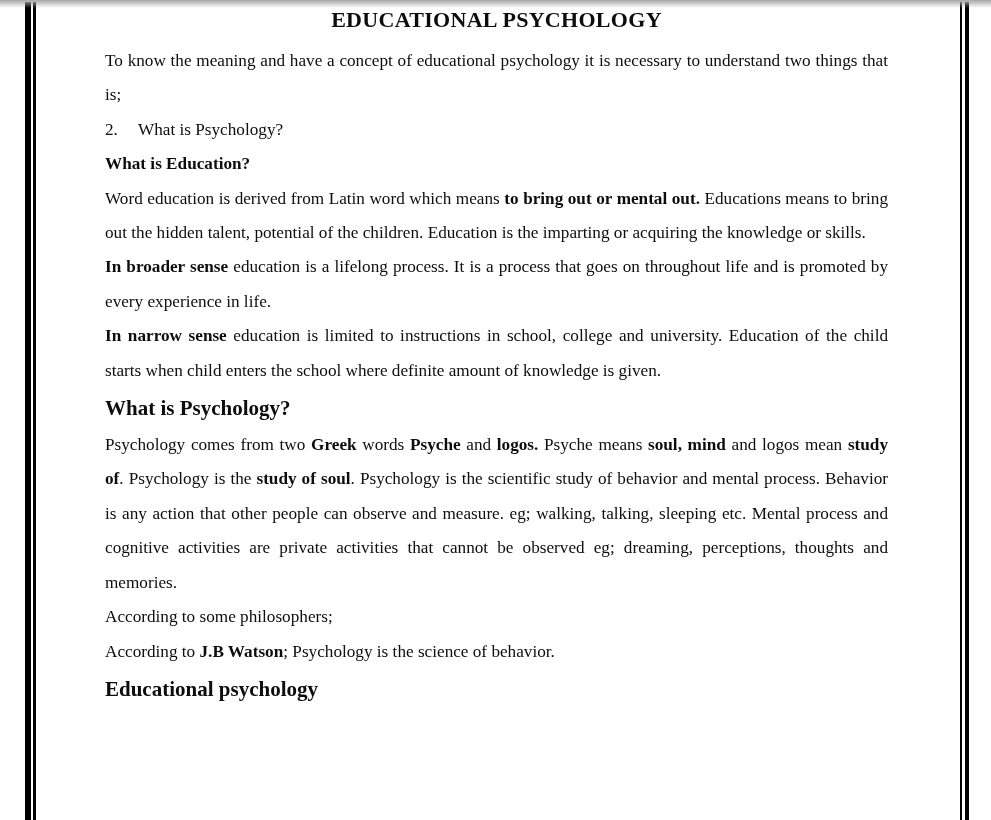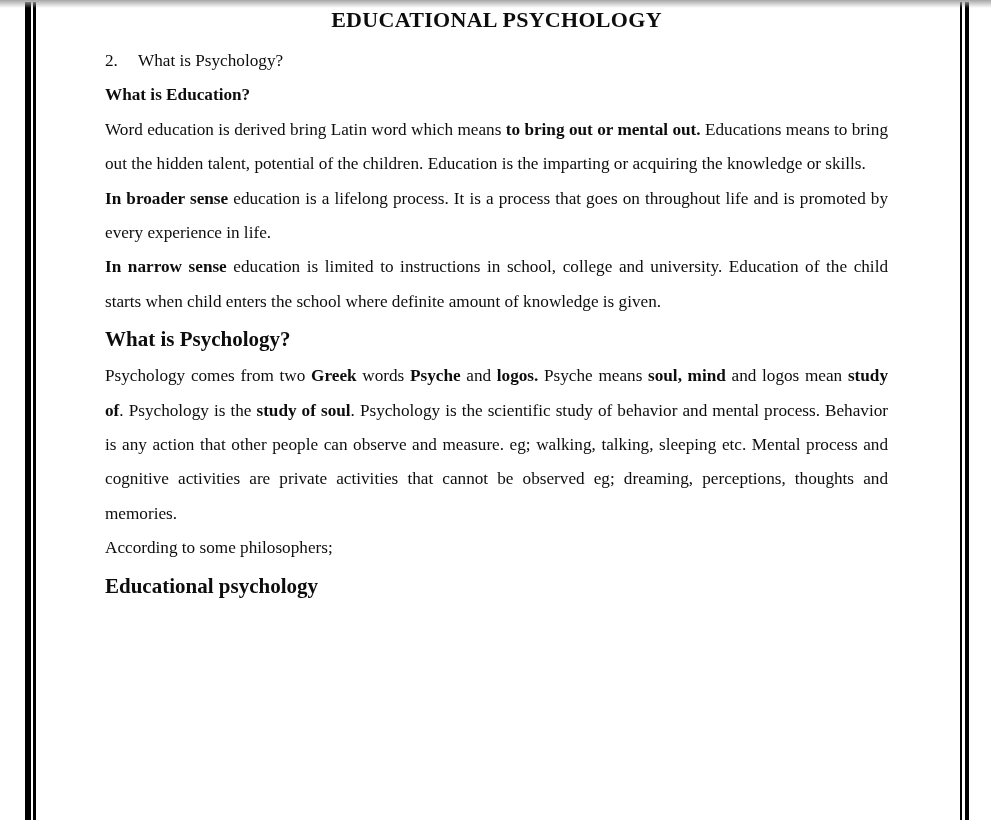--- a/index.html
+++ b/index.html
@@ -51,24 +51,26 @@
 <div class="page">
   <div class="top-shade"></div>
   <div class="vline l-outer"></div>
   <div class="vline l-inner"></div>
   <div class="vline r-inner"></div>
   <div class="vline r-outer"></div>
 
   <div class="content">
     <div class="doc-title">EDUCATIONAL PSYCHOLOGY</div>
     <div id="doc-blocks">
+        <div class="blk p"><span>To know the meaning and have a concept of educational psychology it is necessary to understand two things that is;</span></div>
         <div class="blk li"><span class="num">2.</span><span>What is Psychology?</span></div>
         <div class="blk hs"><b>What is Education?</b></div>
-        <div class="blk p"><span>Word education is derived bring Latin word which means </span><b>to bring out or mental out.</b><span> Educations means to bring out the hidden talent, potential of the children. Education is the imparting or acquiring the knowledge or skills.</span></div>
+        <div class="blk p"><span>Word education is derived from Latin word which means </span><b>to bring out or mental out.</b><span> Educations means to bring out the hidden talent, potential of the children. Education is the imparting or acquiring the knowledge or skills.</span></div>
         <div class="blk p"><b>In broader sense</b><span> education is a lifelong process. It is a process that goes on throughout life and is promoted by every experience in life.</span></div>
         <div class="blk p"><b>In narrow sense</b><span> education is limited to instructions in school, college and university. Education of the child starts when child enters the school where definite amount of knowledge is given.</span></div>
         <div class="blk hl"><b>What is Psychology?</b></div>
         <div class="blk p"><span>Psychology comes from two </span><b>Greek</b><span> words </span><b>Psyche</b><span> and </span><b>logos.</b><span> Psyche means </span><b>soul, mind</b><span> and logos mean </span><b>study of</b><span>. Psychology is the </span><b>study of soul</b><span>. Psychology is the scientific study of behavior and mental process. Behavior is any action that other people can observe and measure. eg; walking, talking, sleeping etc. Mental process and cognitive activities are private activities that cannot be observed eg; dreaming, perceptions, thoughts and memories.</span></div>
         <div class="blk p"><span>According to some philosophers;</span></div>
+        <div class="blk p"><span>According to </span><b>J.B Watson</b><span>; Psychology is the science of behavior.</span></div>
         <div class="blk hl"><b>Educational psychology</b></div>
       </div>
   </div>
 </div>
 
 </body></html>

